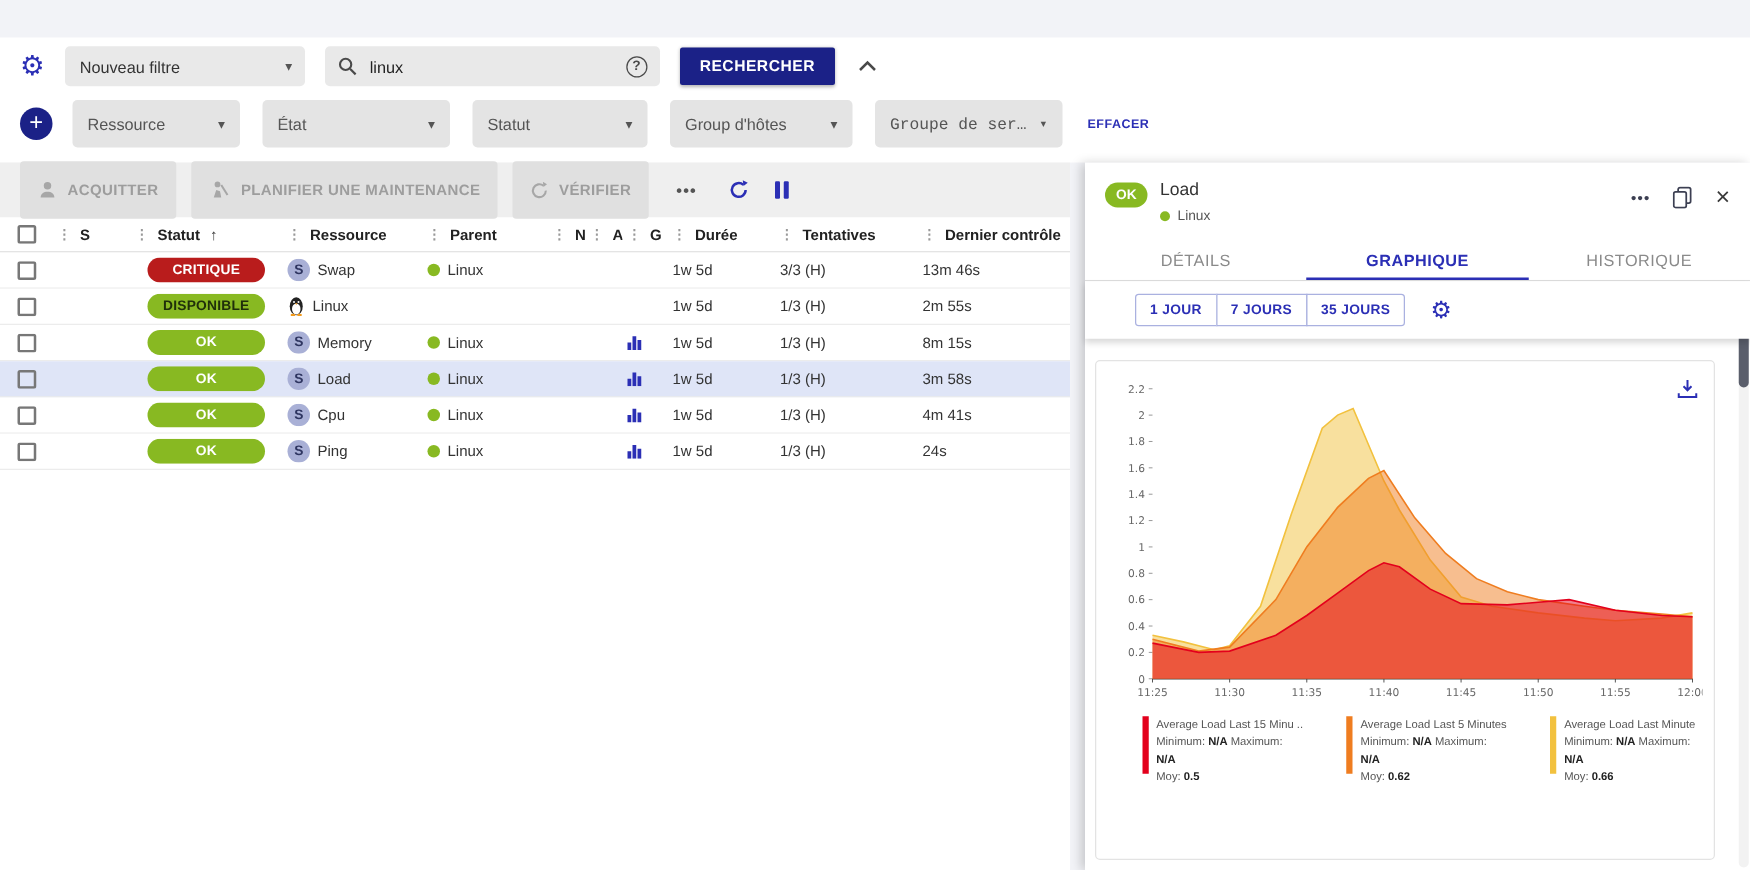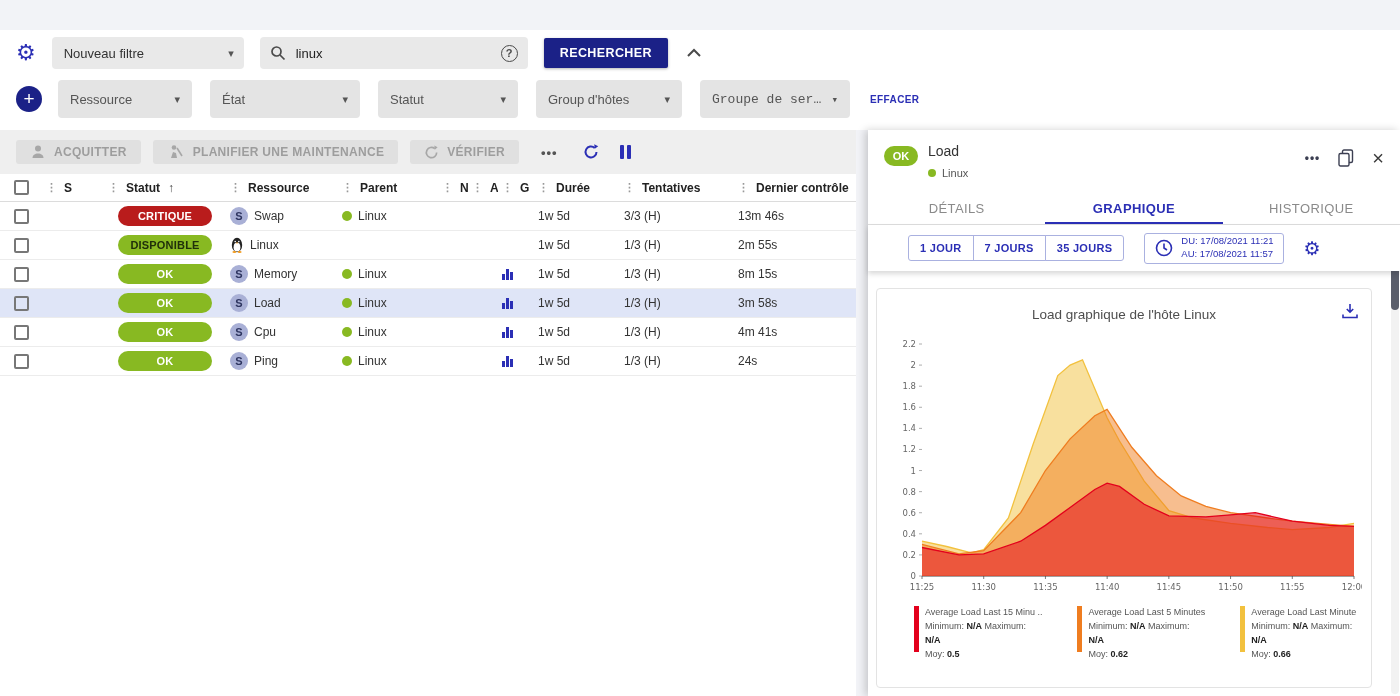--- a/index.html
+++ b/index.html
@@ -24,21 +24,21 @@
 
   .frow2{position:absolute;top:50px;left:16px;right:0;display:flex;align-items:center;}
   .add-btn{width:26px;height:26px;border-radius:50%;background:#1b2187;color:#fff;font-size:19px;display:flex;align-items:center;justify-content:center;margin-right:16px;cursor:pointer;}
   .chips{display:flex;gap:18px;align-items:center;}
   .chip{height:38px;background:#e4e4e4;border-radius:4px;display:flex;align-items:center;justify-content:space-between;padding:0 12px;font-size:13px;color:#555;cursor:pointer;}
   .effacer{color:#2b2fb5;font-size:10px;letter-spacing:.4px;margin-left:20px;font-weight:bold;cursor:pointer;}
 
   
   .left-area{position:absolute;top:130px;left:0;width:856px;bottom:0;background:#fff;}
   .toolbar{height:44px;background:#efefef;display:flex;align-items:center;gap:12px;padding:0 16px;}
-  .tb-btn{height:24px;background:#e0e0e0;border:0;border-radius:3px;color:#9d9d9d;font-weight:bold;font-size:12px;letter-spacing:.3px;display:flex;align-items:center;gap:8px;padding:0 14px;font-family:inherit;}
+  .tb-btn{height:46px;background:#e0e0e0;border:0;border-radius:3px;color:#9d9d9d;font-weight:bold;font-size:12px;letter-spacing:.3px;display:flex;align-items:center;gap:8px;padding:0 14px;font-family:inherit;}
   .tb-more{color:#555;font-size:13px;letter-spacing:1px;background:none;border:0;margin-left:4px;font-weight:bold;cursor:pointer;}
   .refresh-ic{display:flex;align-items:center;margin-left:6px;cursor:pointer;}
   .pause{display:flex;gap:3px;margin-left:8px;cursor:pointer;}
   .pause i{width:4px;height:14px;background:#2b2fb5;border-radius:1px;}
 
   .thead,.trow{display:grid;grid-template-columns:42px 62px 122px 112px 100px 30px 30px 36px 86px 114px 1fr;align-items:center;background:#fff;font-size:12px;}
   .thead{height:28px;border-bottom:1px solid #dcdcdc;font-weight:bold;}
   .trow{height:29px;border-bottom:1px solid #ececec;}
   .trow.sel{background:#dfe5f7;}
   .cell{display:flex;align-items:center;gap:6px;padding:0 4px;overflow:hidden;white-space:nowrap;}
@@ -438,36 +438,23 @@
         <div class="tab">DÉTAILS</div>
         <div class="tab active">GRAPHIQUE</div>
         <div class="tab">HISTORIQUE</div>
       </div>
     <div class="pcontrols">
       <div class="time-group">
           <button class="time-btn">1 JOUR</button>
           <button class="time-btn">7 JOURS</button>
           <button class="time-btn">35 JOURS</button>
         </div>
-      <div class="date-box">
-        <span style="display:flex;">
-          <svg width="20" height="20" viewBox="0 0 20 20">
-              <circle cx="10" cy="10" r="7.5" fill="none" stroke="#2b2fb5" stroke-width="1.6"></circle>
-              <polyline points="10,5.5 10,10 13,12" fill="none" stroke="#2b2fb5" stroke-width="1.6"></polyline>
-            </svg>
-        </span>
-        <div class="date-lines">
-          <div>DU: 17/08/2021 11:21</div>
-          <div>AU: 17/08/2021 11:57</div>
-        </div>
-      </div>
       <span class="gear2">⚙</span>
     </div>
     <div class="chart-card">
-      <div class="chart-title">Load graphique de l'hôte Linux</div>
       <span class="dl-btn">
         <svg width="18" height="16" viewBox="0 0 18 16">
             <path d="M9 1v8M5.8 6l3.2 3.2L12.2 6" stroke="#2b2fb5" stroke-width="1.6" fill="none"></path>
             <path d="M2 11.5v3h14v-3" stroke="#2b2fb5" stroke-width="1.6" fill="none"></path>
           </svg>
       </span>
       <svg class="chart-svg" width="476" height="268" viewBox="0 0 476 268">
           <line x1="33" y1="242" x2="36" y2="242" stroke="#999" stroke-width="0.8"></line>
           <text x="30" y="245" text-anchor="end" font-size="8.5" fill="#666">0</text>
           <line x1="33" y1="220.9090909090909" x2="36" y2="220.9090909090909" stroke="#999" stroke-width="0.8"></line>

